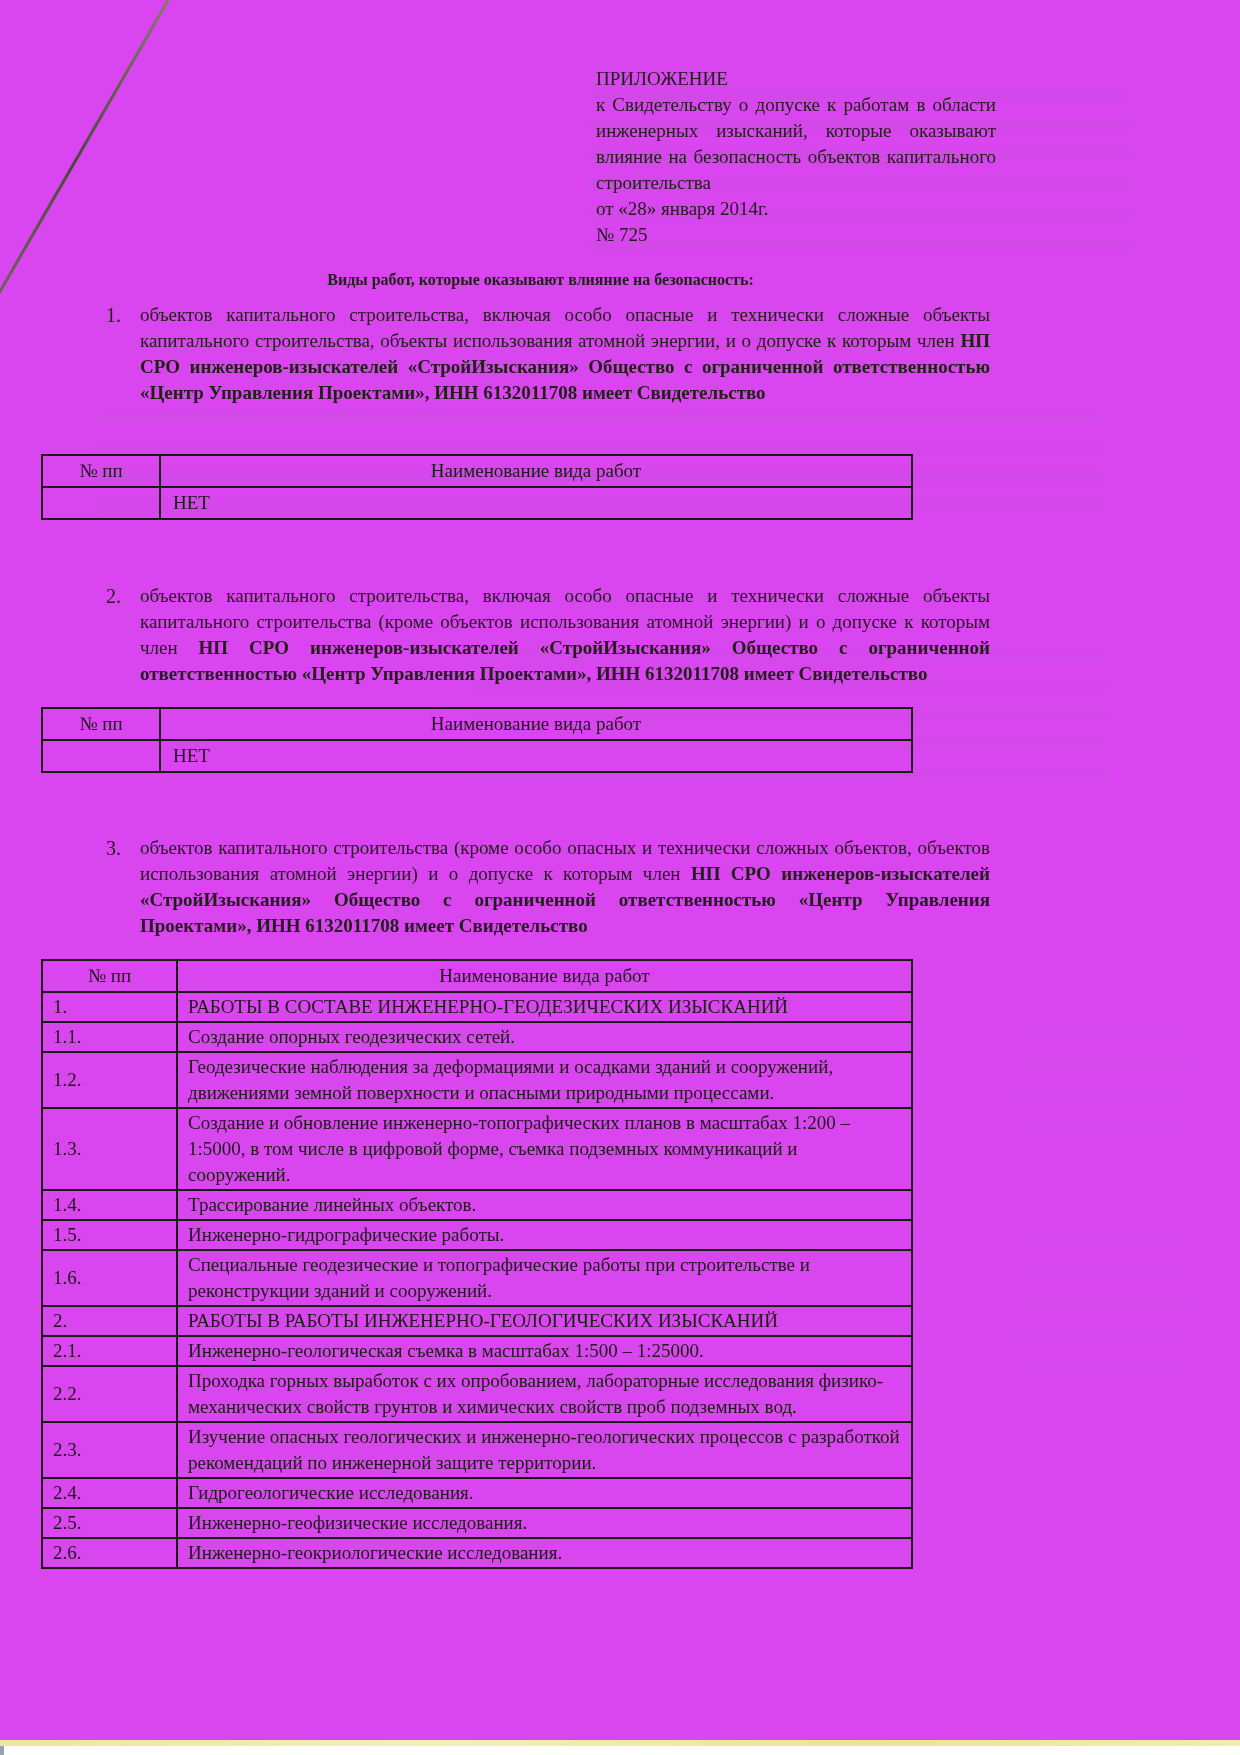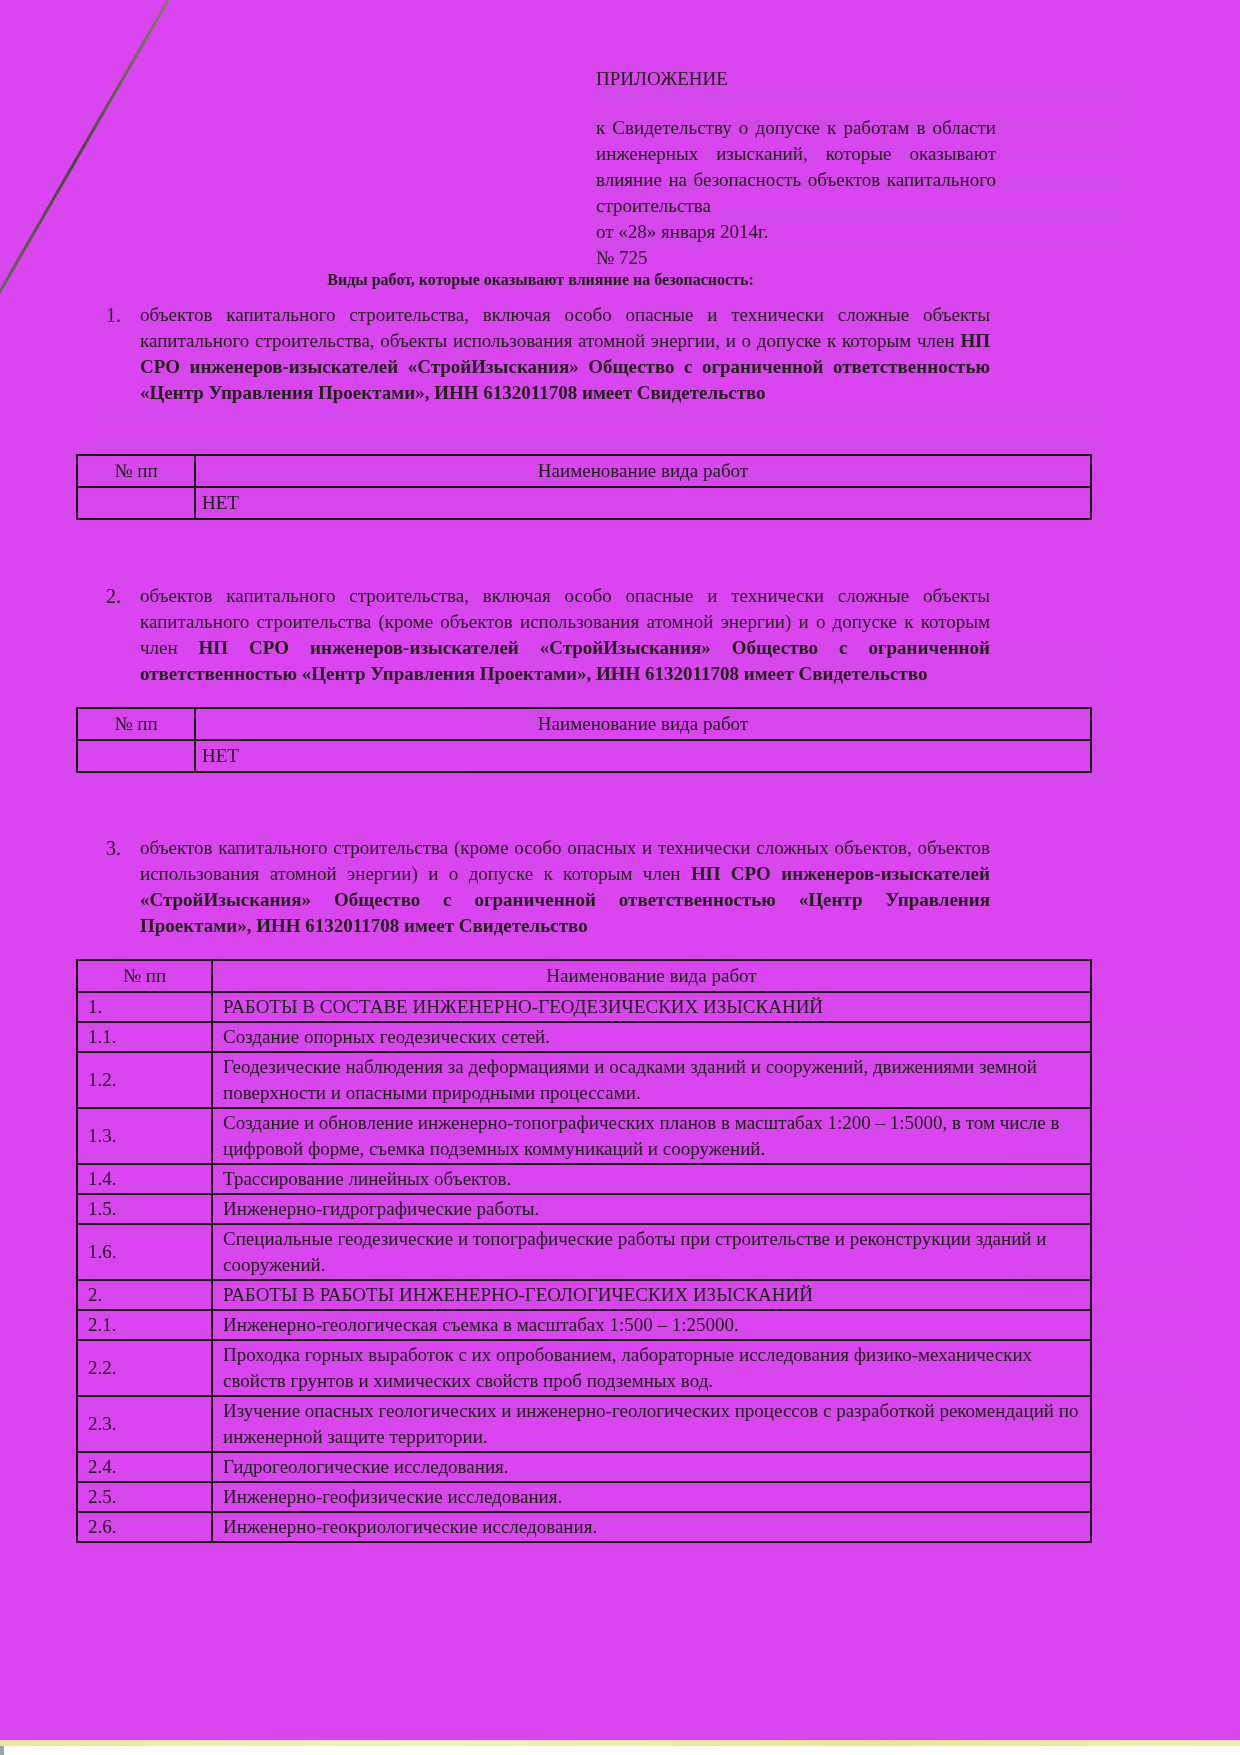--- a/index.html
+++ b/index.html
@@ -41,48 +41,48 @@
   .ghost-1 { left:590px; top:90px;  width:540px; height:160px; }
   .ghost-2 { left:95px;  top:392px; width:1010px; height:120px; opacity:.9; }
   .ghost-3 { left:470px; top:642px; width:640px;  height:140px; opacity:.8; }
   .ghost-4 { left:1010px;top:1010px;width:185px;  height:420px; opacity:.55; }
 
   
   .header-block {
     position:absolute; left:596px; top:66px; width:400px;
     font-size:19px; line-height:26px;
   }
-  .appendix-body { text-align:justify;margin-top:23px; }
+  .appendix-body { text-align:justify; }
 
   
   .content { position:relative; padding-top:266px; }
   .doc-title {
     margin:0 0 0 88px; width:905px;
     text-align:center; font-weight:bold;
     font-size:16px; line-height:27px;
   }
   .section {
     position:relative; margin-left:140px; width:850px;
     font-size:19px; line-height:26px; text-align:justify;
   }
   .section .num { position:absolute; left:-34px; top:0; font-size:20px; }
   .section-1 { margin-top:9px; }
   .section-2 { margin-top:63px; }
   .section-3 { margin-top:62px; }
 
   
-  table { border-collapse:collapse; table-layout:fixed; margin-left:76px; width:1016px;
+  table { border-collapse:collapse; table-layout:fixed; margin-left:41px; width:872px;
           font-size:19px; line-height:26px; color:#1d1b18; }
   th,td { border:2px solid #1b1916; font-weight:normal; padding:1px 10px; vertical-align:middle; }
   .net-table { margin-top:48px; }
   .net-table-2 { margin-top:20px; }
   .net-table col.c1 { width:118px; }
   .net-table th { height:28px; text-align:center; }
   .net-table td { height:28px; }
-  .net-table .val { padding-left:6px; }
+  .net-table .val { padding-left:12px; }
 
   .works-table { margin-top:20px; }
   .works-table col.c1 { width:135px; }
   .works-table th { height:28px; text-align:center; }
   .works-table td { height:26px; }
   .works-table td.c-name { }
 </style>
 </head>
 <body>
 

